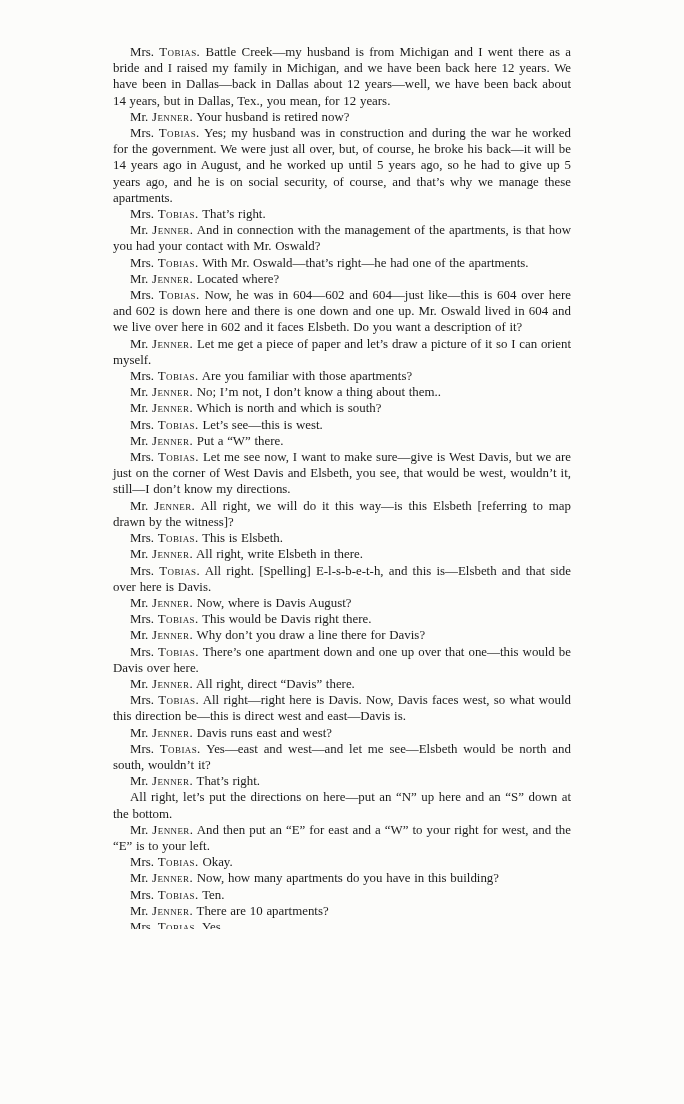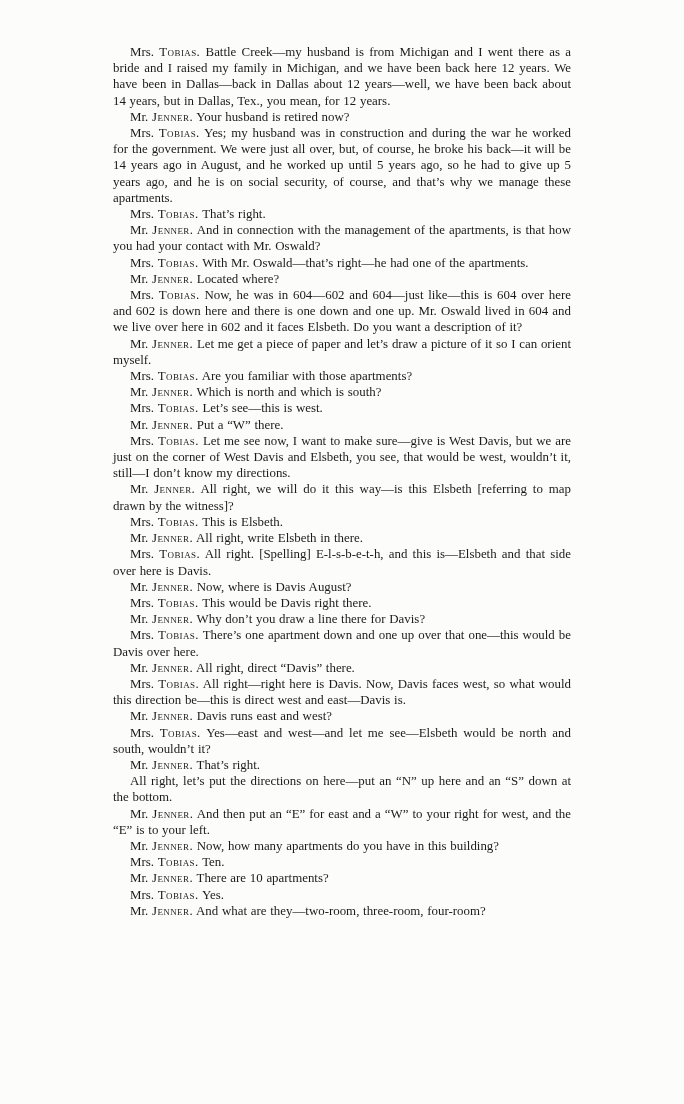--- a/index.html
+++ b/index.html
@@ -63,20 +63,21 @@
   <p class="para"><span class="speaker"><span class="sp-prefix">Mrs.</span> <span class="sp-surname">Tobias.</span></span> <span class="speech">With Mr. Oswald—that’s right—he had one of the apartments.</span></p>
 
   <p class="para"><span class="speaker"><span class="sp-prefix">Mr.</span> <span class="sp-surname">Jenner.</span></span> <span class="speech">Located where?</span></p>
 
   <p class="para"><span class="speaker"><span class="sp-prefix">Mrs.</span> <span class="sp-surname">Tobias.</span></span> <span class="speech">Now, he was in 604—602 and 604—just like—this is 604 over here and 602 is down here and there is one down and one up.  Mr. Oswald lived in 604 and we live over here in 602 and it faces Elsbeth.  Do you want a description of it?</span></p>
 
   <p class="para"><span class="speaker"><span class="sp-prefix">Mr.</span> <span class="sp-surname">Jenner.</span></span> <span class="speech">Let me get a piece of paper and let’s draw a picture of it so I can orient myself.</span></p>
 
   <p class="para"><span class="speaker"><span class="sp-prefix">Mrs.</span> <span class="sp-surname">Tobias.</span></span> <span class="speech">Are you familiar with those apartments?</span></p>
 
+  <p class="para"><span class="speaker"><span class="sp-prefix">Mr.</span> <span class="sp-surname">Jenner.</span></span> <span class="speech">No; I’m not, I don’t know a thing about them..</span></p>
 
 
   <p class="para"><span class="speaker"><span class="sp-prefix">Mr.</span> <span class="sp-surname">Jenner.</span></span> <span class="speech">Which is north and which is south?</span></p>
 
   <p class="para"><span class="speaker"><span class="sp-prefix">Mrs.</span> <span class="sp-surname">Tobias.</span></span> <span class="speech">Let’s see—this is west.</span></p>
 
   <p class="para"><span class="speaker"><span class="sp-prefix">Mr.</span> <span class="sp-surname">Jenner.</span></span> <span class="speech">Put a “W” there.</span></p>
 
   <p class="para"><span class="speaker"><span class="sp-prefix">Mrs.</span> <span class="sp-surname">Tobias.</span></span> <span class="speech">Let me see now, I want to make sure—give is West Davis, but we are just on the corner of West Davis and Elsbeth, you see, that would be west, wouldn’t it, still—I don’t know my directions.</span></p>
 
@@ -104,20 +105,21 @@
 
   <p class="para"><span class="speaker"><span class="sp-prefix">Mrs.</span> <span class="sp-surname">Tobias.</span></span> <span class="speech">Yes—east and west—and let me see—Elsbeth would be north and south, wouldn’t it?</span></p>
 
   <p class="para"><span class="speaker"><span class="sp-prefix">Mr.</span> <span class="sp-surname">Jenner.</span></span> <span class="speech">That’s right.</span></p>
 
   <p class="para"> <span class="speech">All right, let’s put the directions on here—put an “N” up here and an “S” down at the bottom.</span></p>
 
 
   <p class="para"><span class="speaker"><span class="sp-prefix">Mr.</span> <span class="sp-surname">Jenner.</span></span> <span class="speech">And then put an “E” for east and a “W” to your right for west, and the “E” is to your left.</span></p>
 
+  <p class="para"><span class="speaker"><span class="sp-prefix">Mrs.</span> <span class="sp-surname">Tobias.</span></span> <span class="speech">Okay.</span></p>
 
   <p class="para"><span class="speaker"><span class="sp-prefix">Mr.</span> <span class="sp-surname">Jenner.</span></span> <span class="speech">Now, how many apartments do you have in this building?</span></p>
 
   <p class="para"><span class="speaker"><span class="sp-prefix">Mrs.</span> <span class="sp-surname">Tobias.</span></span> <span class="speech">Ten.</span></p>
 
   <p class="para"><span class="speaker"><span class="sp-prefix">Mr.</span> <span class="sp-surname">Jenner.</span></span> <span class="speech">There are 10 apartments?</span></p>
 
   <p class="para"><span class="speaker"><span class="sp-prefix">Mrs.</span> <span class="sp-surname">Tobias.</span></span> <span class="speech">Yes.</span></p>
 
   <p class="para"><span class="speaker"><span class="sp-prefix">Mr.</span> <span class="sp-surname">Jenner.</span></span> <span class="speech">And what are they—two-room, three-room, four-room?</span></p>

